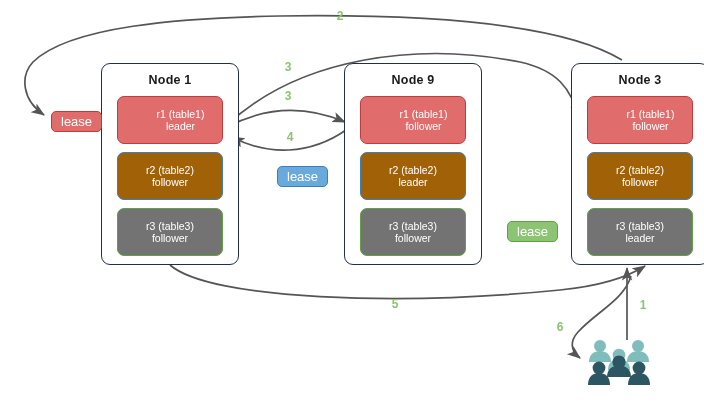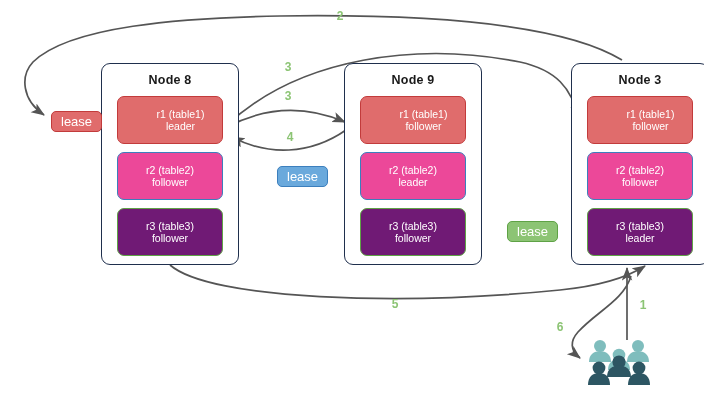--- a/index.html
+++ b/index.html
@@ -58,22 +58,22 @@
     flex-direction: column;
     align-items: center;
     justify-content: center;
     line-height: 1.18;
     font-size: 10.5px;
     color: #ffffff;
     text-align: center;
   }
   .replica .l1, .replica .l2 { display: block; }
   .rep-red   { background: #e06c6c; border: 1.5px solid #c23b3b; padding-left: 21px; }
-  .rep-blue  { background: #ec4899; border: 1.5px solid #3c7fbd; }
-  .rep-green { background: #701a75; border: 1.5px solid #5fa246; }
+  .rep-blue  { background: #a16207; border: 1.5px solid #3c7fbd; }
+  .rep-green { background: #737373; border: 1.5px solid #5fa246; }
 
   
   .lease {
     position: absolute;
     box-sizing: border-box;
     height: 21px;
     padding: 0 9px;
     border-radius: 5px;
     display: flex;
     align-items: center;
@@ -127,21 +127,21 @@
 
     <path d="M 170,265 C 210,300 400,306 560,290 C 600,286 626,278 645,266" fill="none" stroke="#555555" stroke-width="1.7" marker-end="url(#ah)"></path>
 
     <path d="M 627,340 L 627,268" fill="none" stroke="#555555" stroke-width="1.7" marker-end="url(#ah)"></path>
 
     <path d="M 631,276 C 624,300 596,312 578,332
              C 570,341 570,350 580,358" fill="none" stroke="#555555" stroke-width="1.7" marker-end="url(#ah)"></path>
   </svg>
 
   <div class="node" style="left:101px; top:63px; width:138px; height:202px;">
-    <div class="node-title">Node 8</div>
+    <div class="node-title">Node 1</div>
 
     <div class="replica rep-red" style="left:15px; top:32px;">
       <span class="l1">r1 (table1)</span>
       <span class="l2">leader</span>
     </div>
 
     <div class="replica rep-blue" style="left:15px; top:88px;">
       <span class="l1">r2 (table2)</span>
       <span class="l2">follower</span>
     </div>

